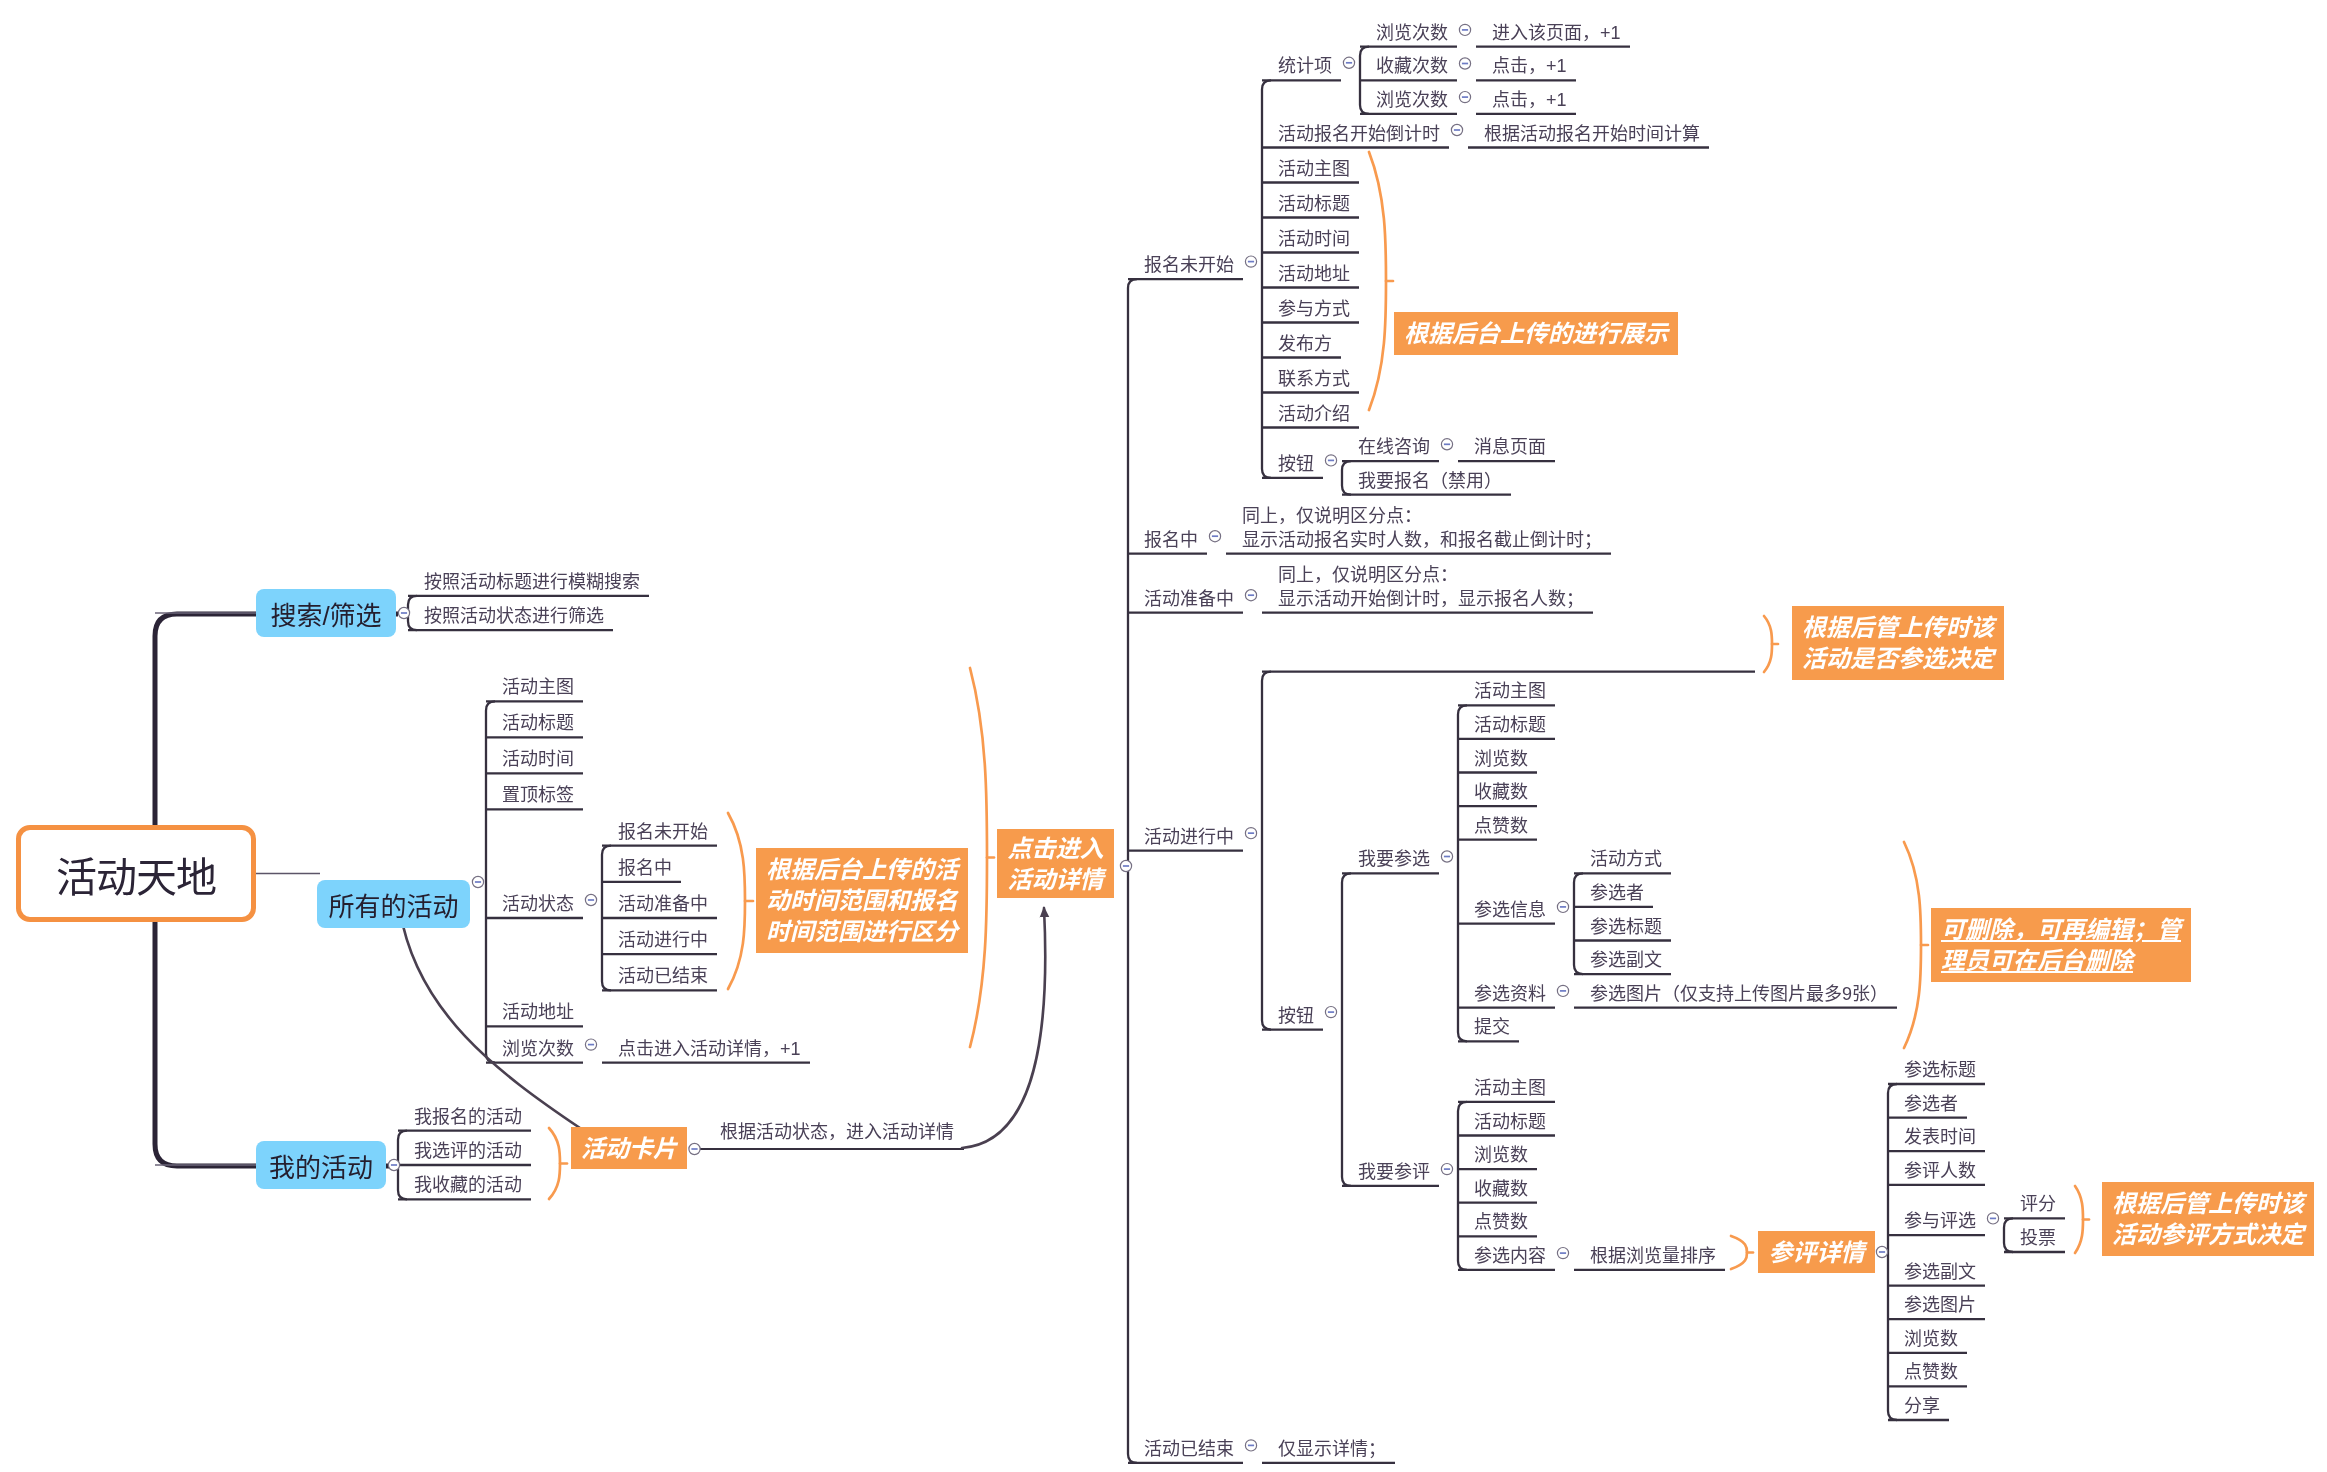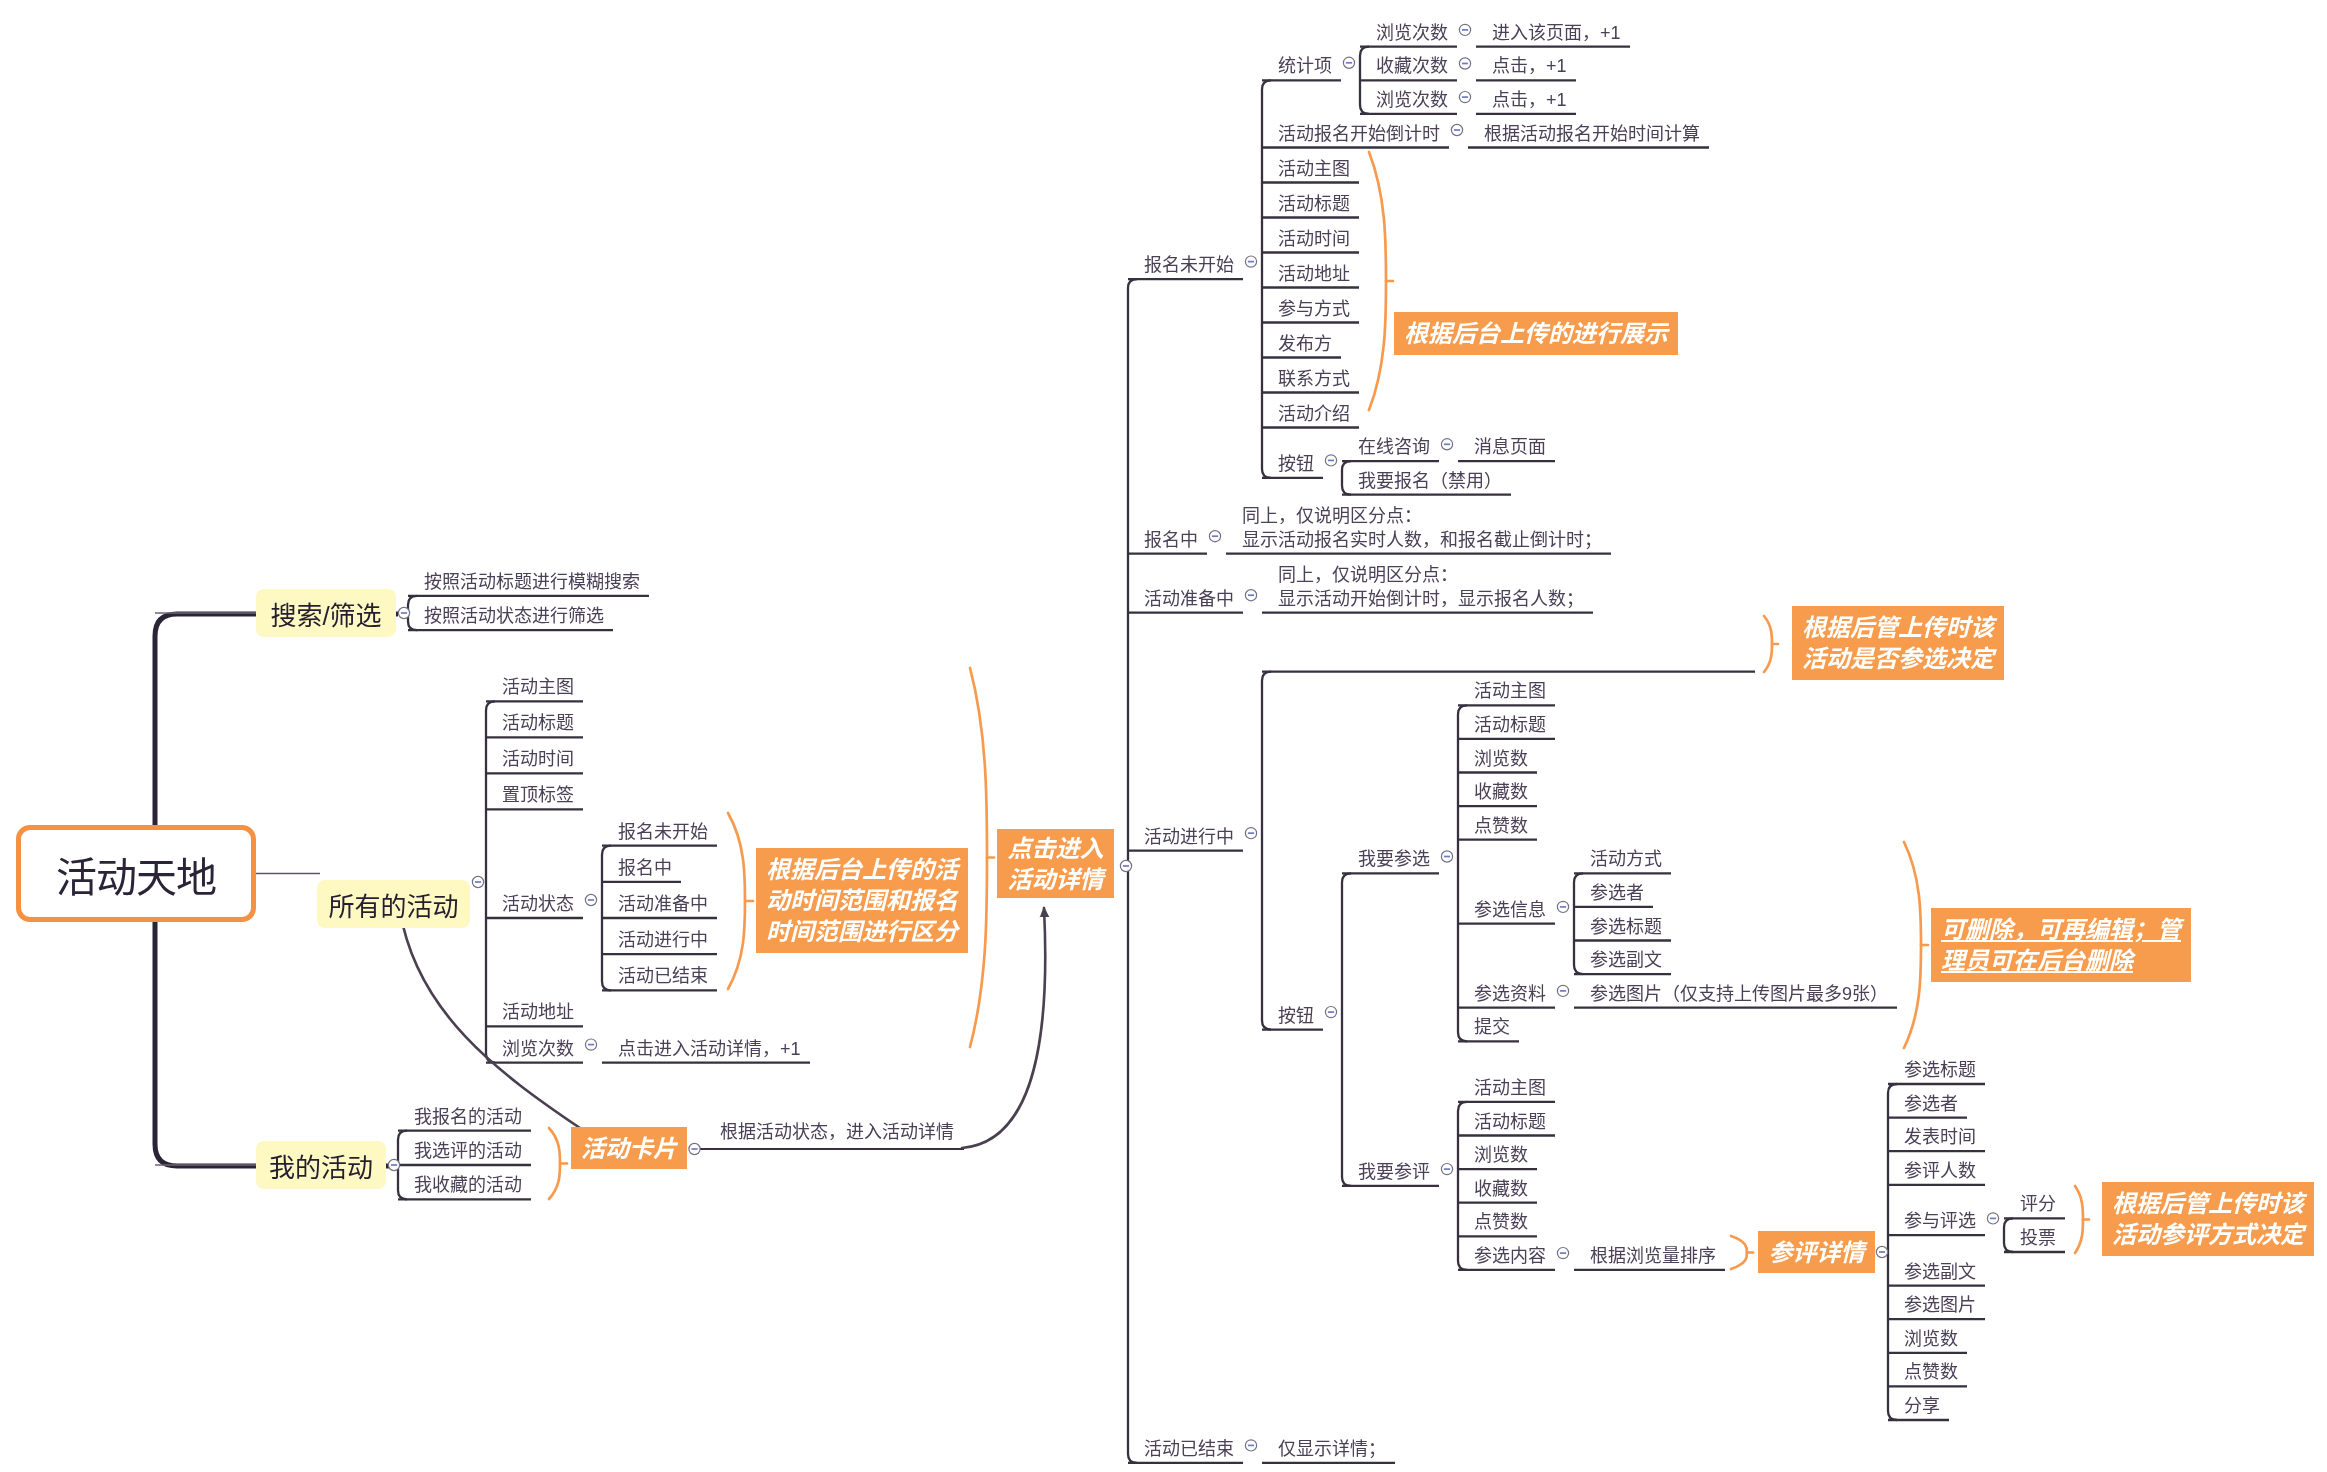--- a/index.html
+++ b/index.html
@@ -5,21 +5,21 @@
 <style>
   html,body{margin:0;padding:0;background:#ffffff;}
   body{width:2327px;height:1472px;overflow:hidden;
        font-family:"Liberation Sans","Noto Sans CJK SC",sans-serif;}
   #stage{position:relative;width:2327px;height:1472px;background:#fff;}
   svg#wires{position:absolute;left:0;top:0;width:2327px;height:1472px;overflow:visible;}
   .nodetext{position:absolute;white-space:pre;color:#4A4157;font-size:18px;line-height:24px;}
   .rootbox{position:absolute;box-sizing:border-box;border:5.5px solid #F59142;border-radius:14px;
            background:#fff;color:#2B2436;font-size:41px;letter-spacing:-1px;
            display:flex;align-items:center;justify-content:center;}
-  .pill{position:absolute;box-sizing:border-box;background:#fef9c3;border-radius:8px;color:#241E2E;
+  .pill{position:absolute;box-sizing:border-box;background:#7dd3fc;border-radius:8px;color:#241E2E;
         font-size:26px;letter-spacing:0px;display:flex;align-items:center;justify-content:center;}
   .callout{position:absolute;box-sizing:border-box;background:#F79B4C;color:#fff;font-style:italic;
            font-weight:700;font-size:24px;line-height:31px;white-space:pre;letter-spacing:0px;
            padding:6px 10px;}
   .tagbox{position:absolute;box-sizing:border-box;background:#F79B4C;color:#fff;font-style:italic;
           font-weight:700;font-size:24px;line-height:31px;white-space:pre;letter-spacing:0px;
           display:flex;align-items:center;justify-content:center;}
 </style>
 </head>
 <body>

